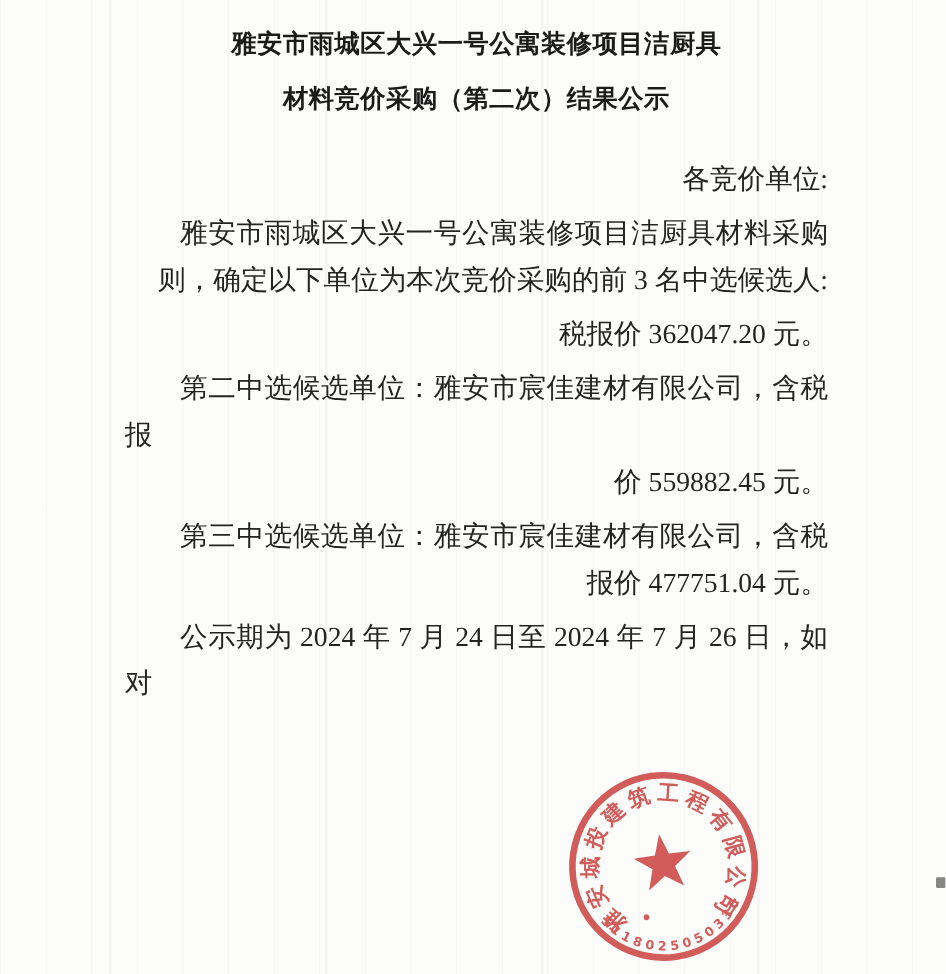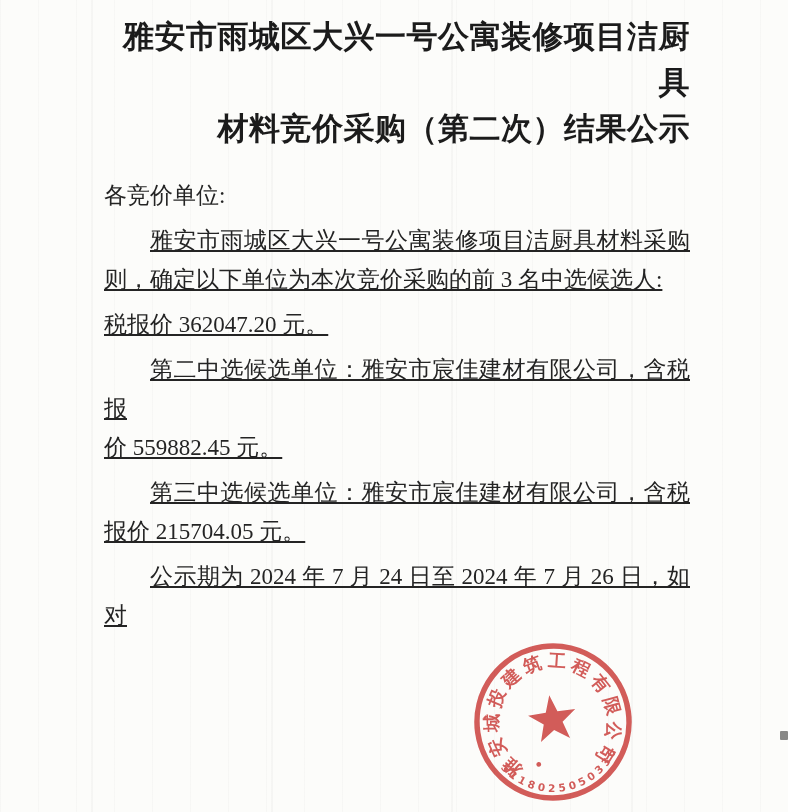--- a/index.html
+++ b/index.html
@@ -16,37 +16,37 @@
     background:
       repeating-linear-gradient(90deg, rgba(120,120,120,0.04) 0 1px, transparent 1px 38px),
       repeating-linear-gradient(90deg, transparent 0 91px, rgba(120,120,120,0.05) 91px 93px, transparent 93px 180px);
     pointer-events:none;
   }
   .doc{
     position:relative;
     padding:14px 98px 0 104px;
   }
   .title{
-    text-align:right;
+    text-align:center;
     font-family:"Liberation Sans","DejaVu Sans",sans-serif;
     font-weight:700;
-    font-size:31px;
+    font-size:21px;
     line-height:46px;
     color:#1b1b1b;
     letter-spacing:0.5px;
   }
   .content{margin-top:24px;font-size:23px;color:#242424;}
-  .line{line-height:39px;white-space:nowrap;}
+  .line{line-height:39px;white-space:nowrap;text-align:right;}
   .wrapline{white-space:normal;}
   .jf{
     white-space:normal;
     text-align:justify;
     text-align-last:justify;
   }
-  .para{margin-top:6px;text-decoration:underline;}
+  .para{margin-top:6px;}
   .indent{text-indent:2em;}
   .seal{
     position:absolute;
     left:468px;top:637px;
     width:170px;height:170px;
     mix-blend-mode:multiply;
     opacity:0.88;
     transform:rotate(-8deg);
     pointer-events:none;
   }
@@ -93,21 +93,21 @@
       <div class="line wrapline">税报价 362047.20 元。</div>
     </div>
 
     <div class="para">
       <div class="line jf indent">第二中选候选单位：雅安市宸佳建材有限公司，含税报</div>
       <div class="line wrapline">价 559882.45 元。</div>
     </div>
 
     <div class="para">
       <div class="line jf indent">第三中选候选单位：雅安市宸佳建材有限公司，含税</div>
-      <div class="line wrapline">报价 215704.05 元。</div>
+      <div class="line wrapline">报价 477751.04 元。</div>
     </div>
 
     <div class="para">
       <div class="line jf indent">公示期为 2024 年 7 月 24 日至 2024 年 7 月 26 日，如对</div>
 
     </div>
   </div>
 
 </div>
 

